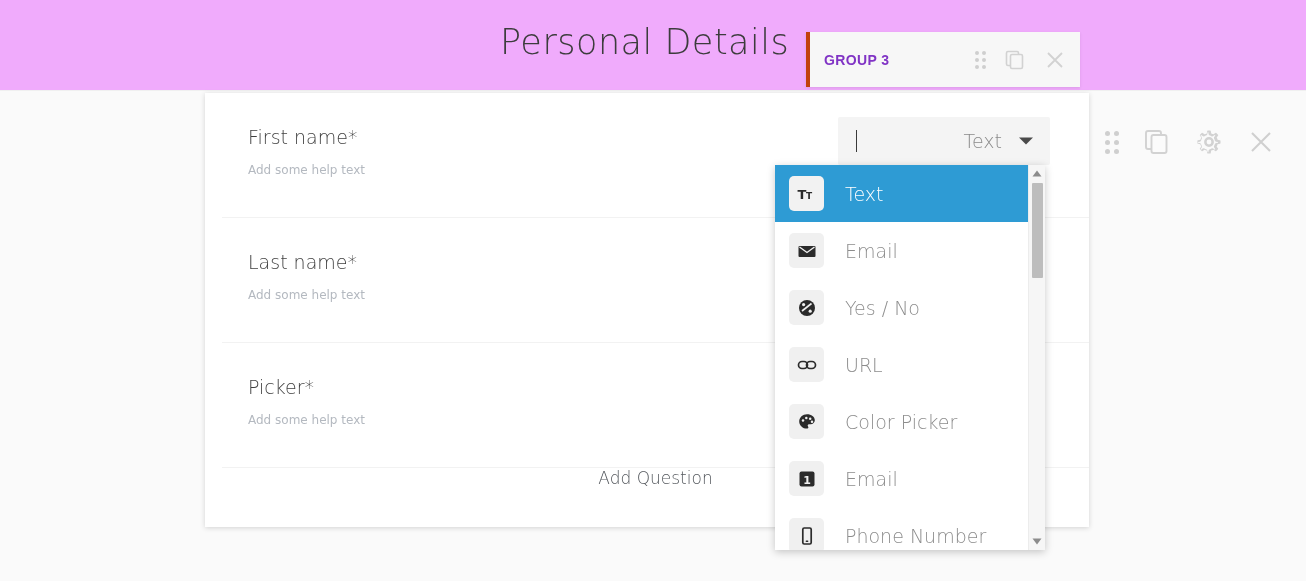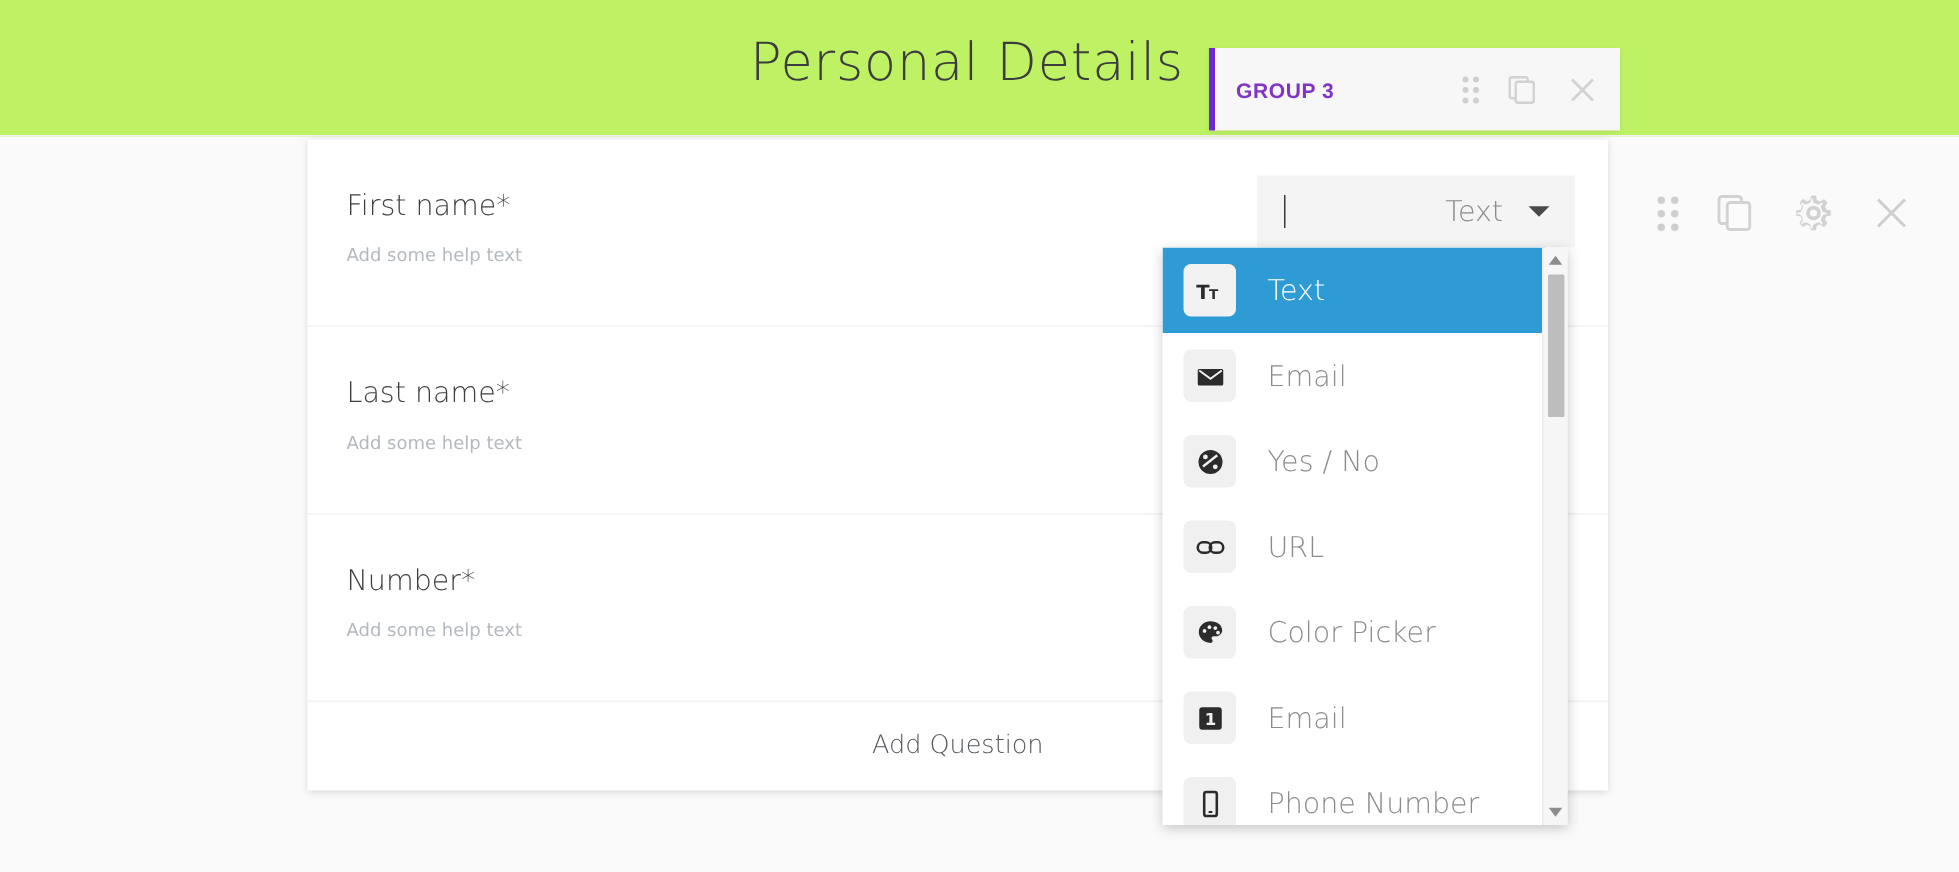--- a/index.html
+++ b/index.html
@@ -14,41 +14,41 @@
     overflow: hidden;
     position: relative;
     -webkit-font-smoothing: antialiased;
   }
 
   
   #top-strip {
     position: absolute;
     left: 0; top: 0;
     width: 1306px; height: 90px;
-    background: #bef264;
+    background: #f0abfc;
     border-bottom: 1px solid #f0f0f0;
   }
   #page-title {
     position: absolute;
     left: 500px; top: 22px;
     font-family: "DejaVu Sans", sans-serif;
     font-weight: 300;
     font-size: 35px;
     letter-spacing: 0.5px;
     color: #3c3c3c;
     white-space: nowrap;
   }
 
   
   #group-chip {
     position: absolute;
     left: 806px; top: 32px;
     width: 270px; height: 55px;
     background: #f7f7f7;
-    border-left: 4px solid #6d28d9;
+    border-left: 4px solid #c2410c;
     box-shadow: 0 1px 3px rgba(0,0,0,0.09);
     display: flex;
     align-items: center;
   }
   #group-chip-label {
     margin-left: 14px;
     font-size: 14px;
     font-weight: 600;
     letter-spacing: 0.4px;
     color: #8134c5;
@@ -85,20 +85,21 @@
   }
   .grip.big i { width: 5px; height: 5px; }
 
   
   #question-card {
     position: absolute;
     left: 205px; top: 93px;
     width: 867px; height: 434px;
     background: #ffffff;
     box-shadow: 0 1px 5px rgba(0,0,0,0.16);
+    padding-left: 17px;
   }
   .q-row {
     position: relative;
     height: 125px;
     border-bottom: 1px solid #f2f2f2;
     padding: 0 26px;
     box-sizing: border-box;
   }
   .q-label {
     position: absolute;
@@ -115,21 +116,20 @@
     font-family: "DejaVu Sans", sans-serif;
     font-weight: 400;
     font-size: 12px;
     color: #b4b9c0;
     white-space: nowrap;
   }
   #add-question-row {
     position: relative;
     height: 58px;
     display: flex;
-    align-items: center;
     justify-content: center;
   }
   #add-question-label {
     font-family: "DejaVu Sans", sans-serif;
     font-weight: 300;
     font-size: 17px;
     color: #55595e;
   }
 
   
@@ -273,21 +273,21 @@
     <div class="q-label">First name*</div>
     <div class="q-help">Add some help text</div>
   </div>
 
   <div class="q-row">
     <div class="q-label">Last name*</div>
     <div class="q-help">Add some help text</div>
   </div>
 
   <div class="q-row">
-    <div class="q-label">Number*</div>
+    <div class="q-label">Picker*</div>
     <div class="q-help">Add some help text</div>
   </div>
 
   <div id="add-question-row">
     <span id="add-question-label">Add Question</span>
   </div>
 </div>
 
 <div id="type-select">
   <div id="type-caret-input"></div>

